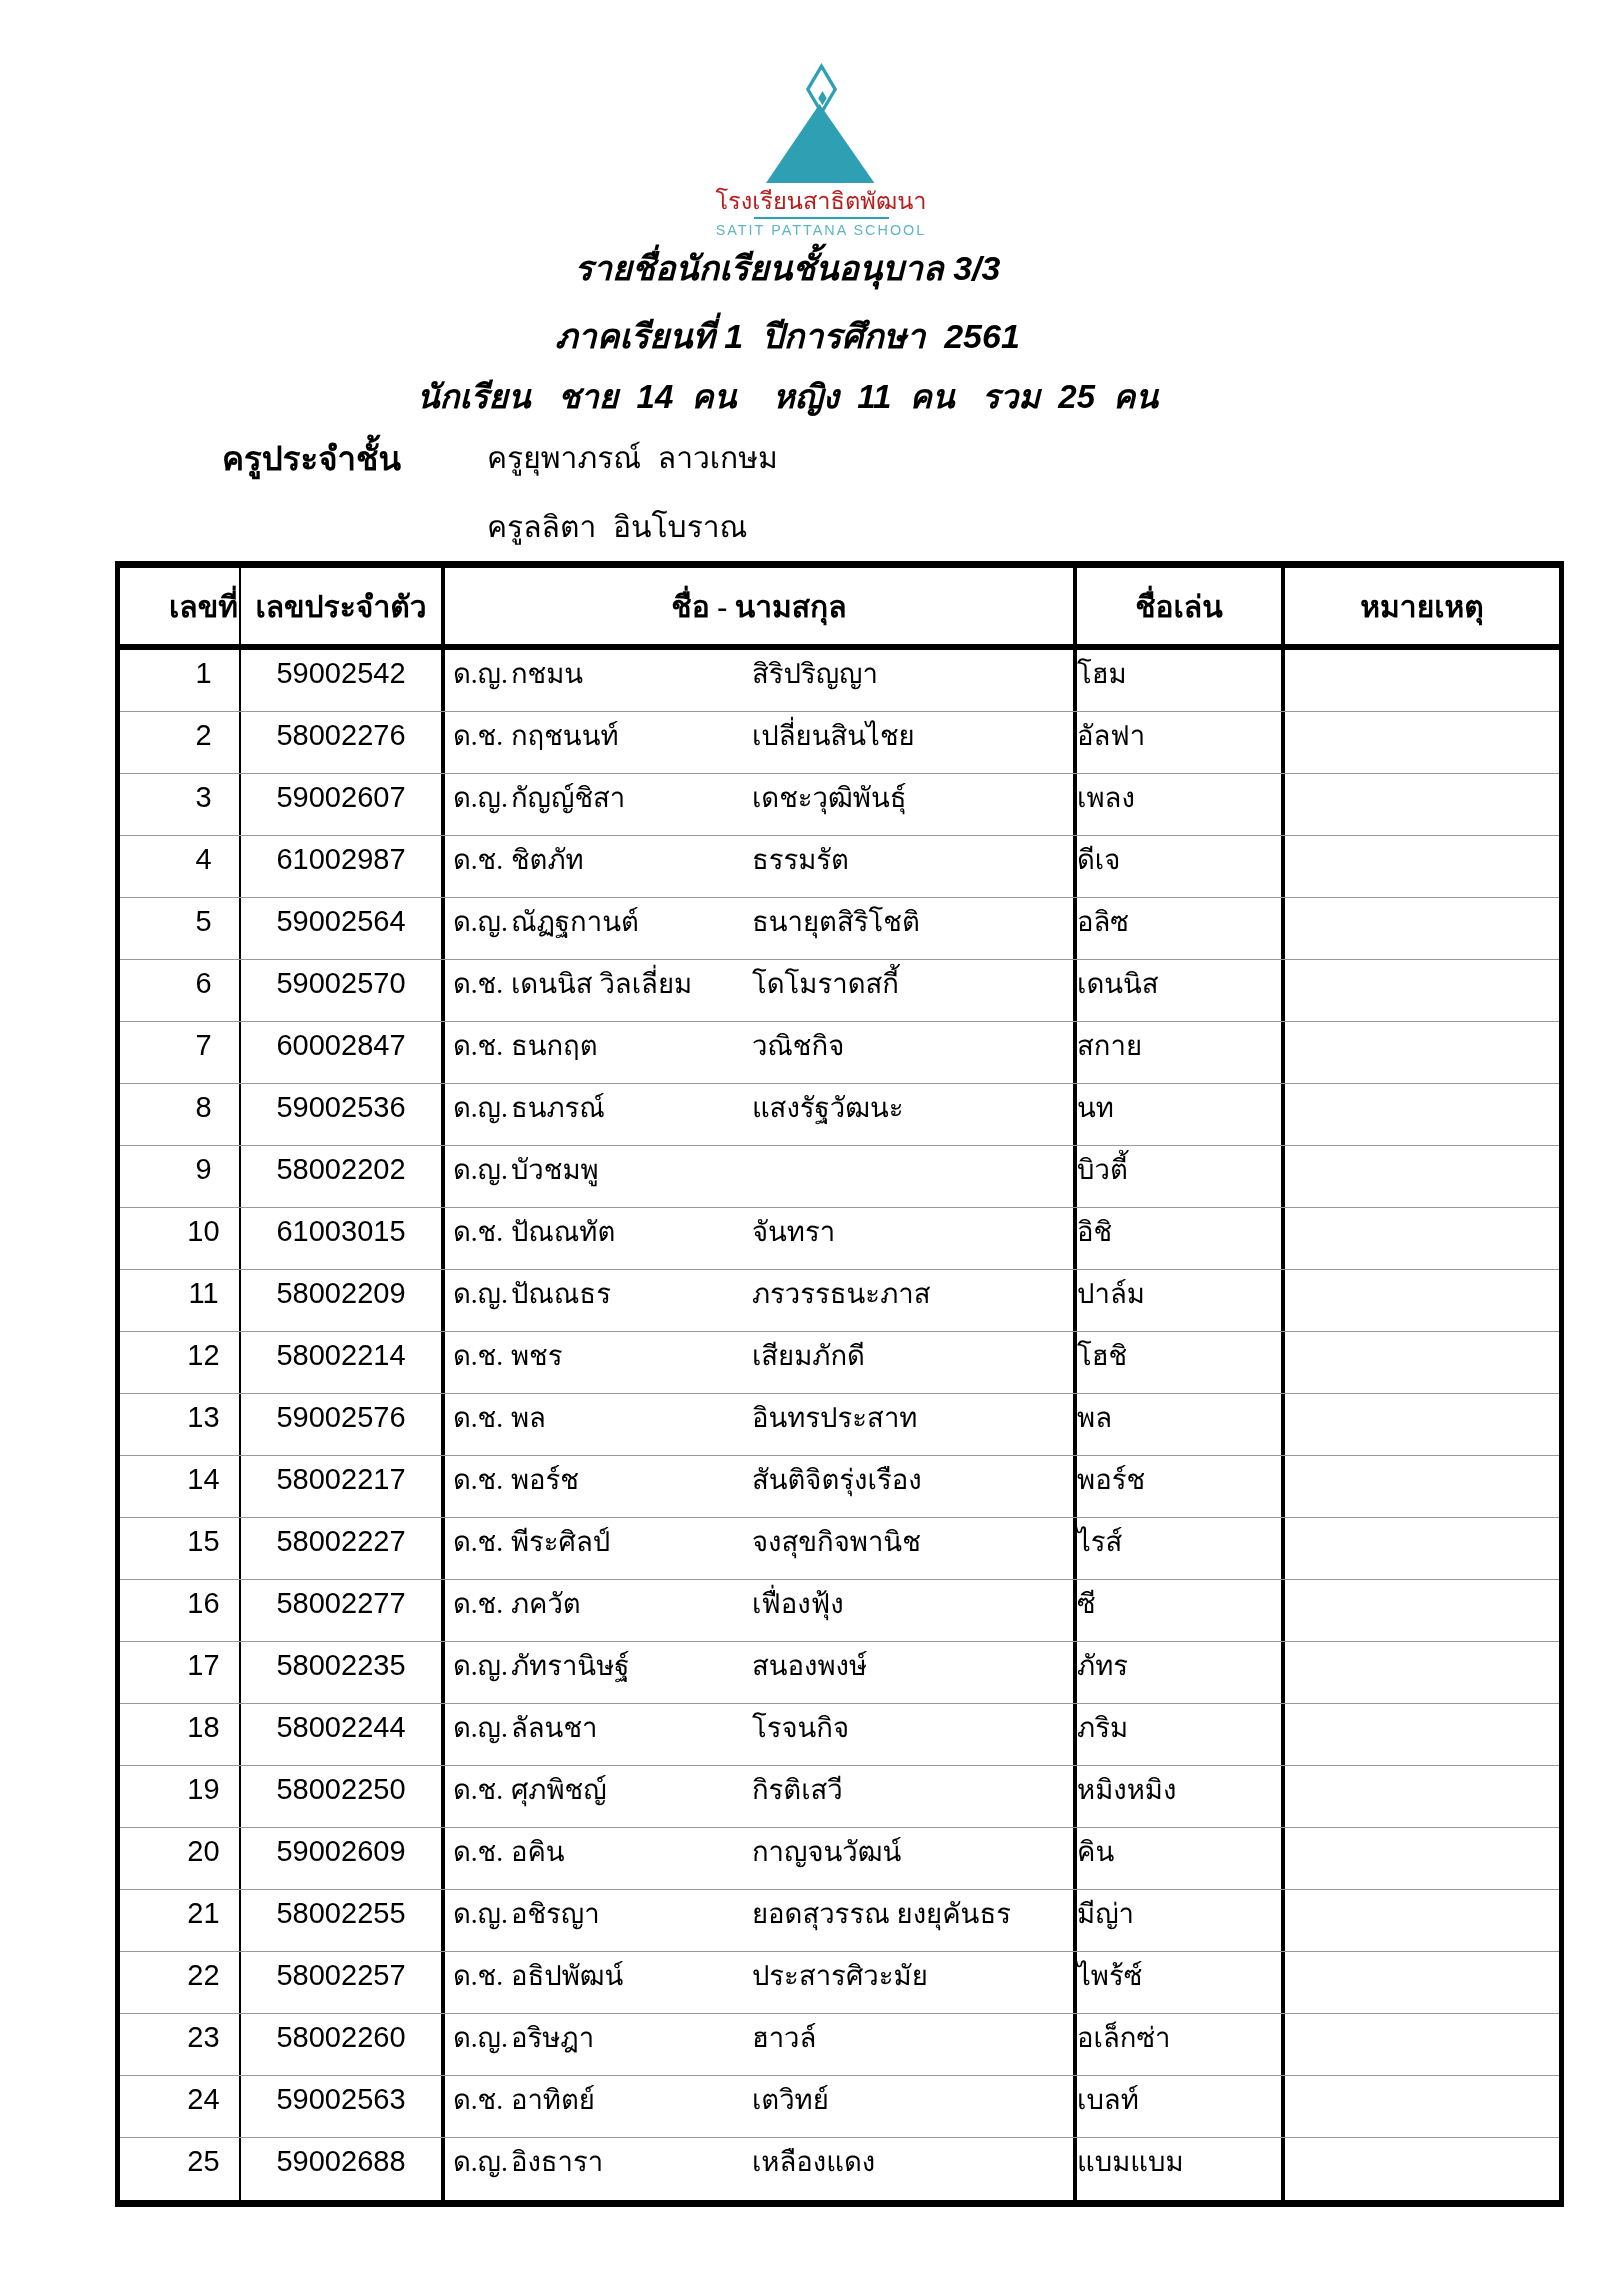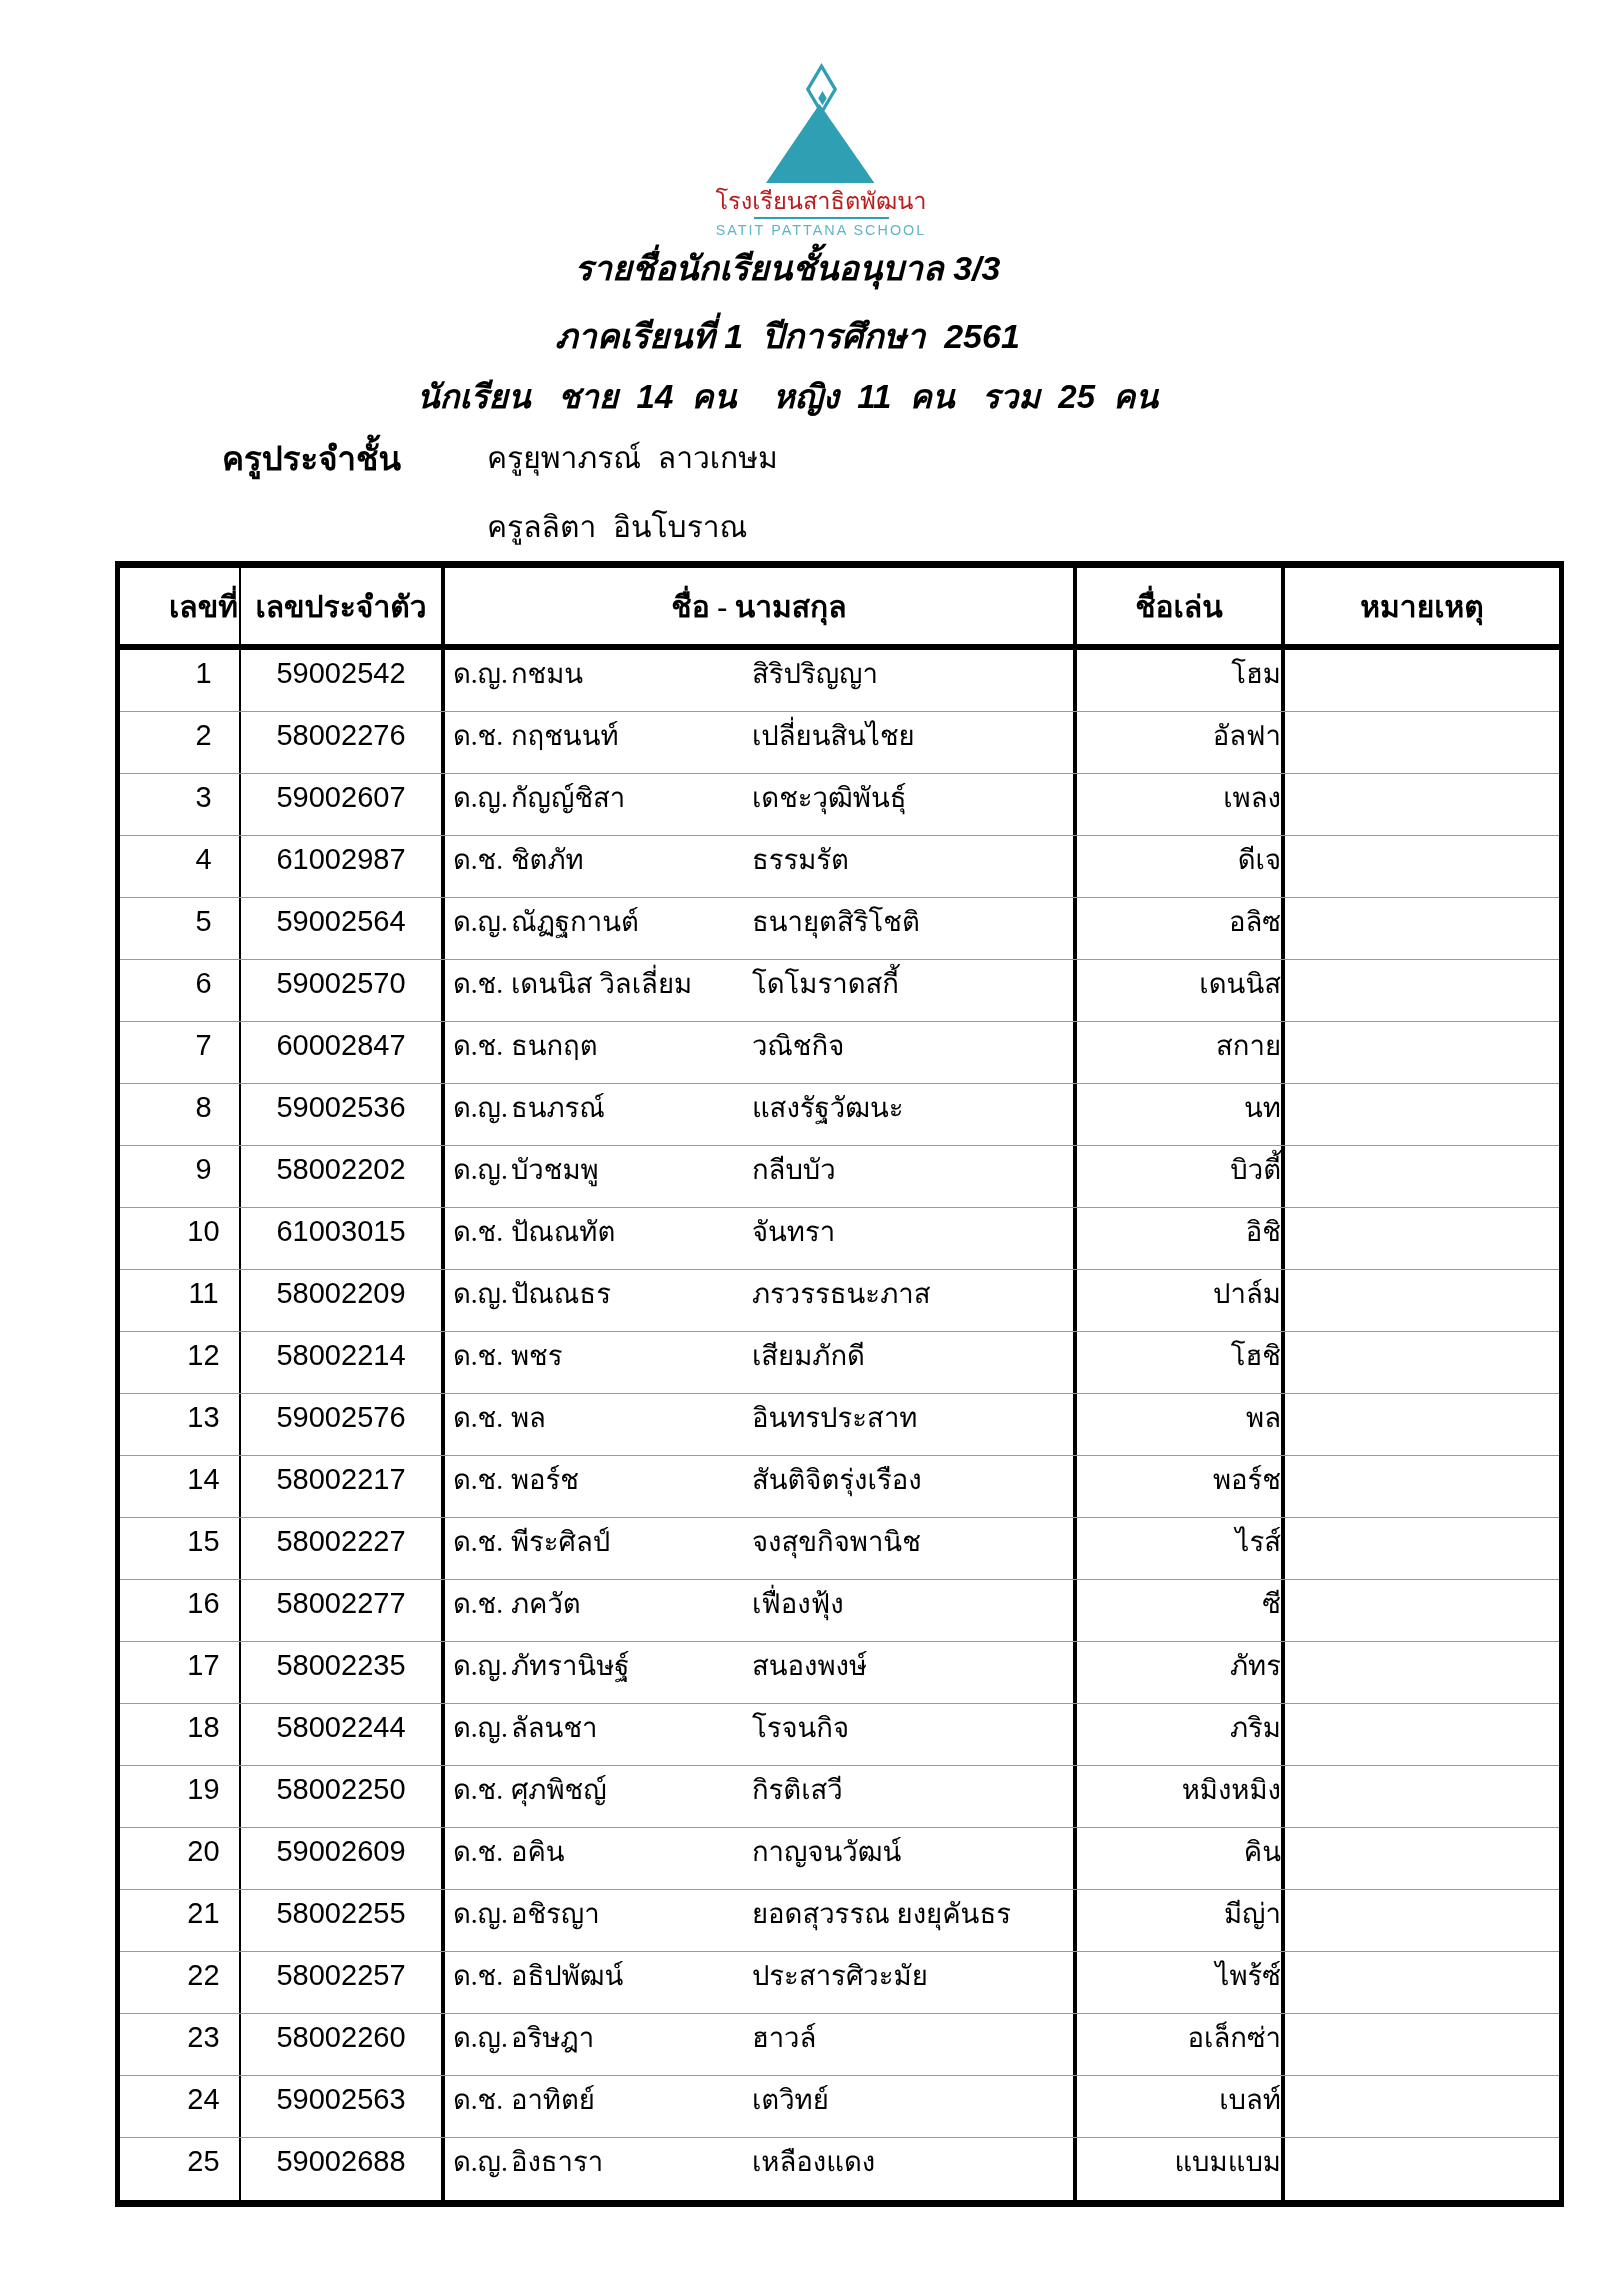--- a/index.html
+++ b/index.html
@@ -40,21 +40,21 @@
   .drow:last-child{border-bottom:none;}
   .cell{box-sizing:border-box;overflow:visible;}
   .b-thin{border-right:2px solid #000;padding-left:48px;}
   .b-thick{border-right:4.6px solid #000;}
   .hcell{display:flex;align-items:center;justify-content:center;
     font-weight:bold;font-size:30px;}
   .dc{padding-top:5.2px;font-size:27.5px;line-height:37px;}
   .num{text-align:center;font-size:29px;
     font-family:"Liberation Sans","DejaVu Sans",sans-serif;}
   .namecell{display:grid;grid-template-columns:58px 241px 1fr;padding-left:7.9px;}
-  .nick{text-align:right;padding-left:16px;}
+  .nick{text-align:left;}
 </style>
 </head>
 <body>
 
 <div class="logo-wrap">
   <svg class="logo-mark" width="111" height="122" viewBox="0 0 170 186" xmlns="http://www.w3.org/2000/svg">
     <polygon points="85,6 106,41.5 85,77 64,41.5" fill="none" stroke="#2f9fb4" stroke-width="5"></polygon>
     <polygon points="86.5,44 93,55 86.5,66 80,55" fill="#2f9fb4"></polygon>
     <polygon points="82,64 166,185 0,185" fill="#2f9fb4"></polygon>
   </svg>
@@ -175,21 +175,20 @@
     <div class="cell dc nick b-thick">นท</div>
     <div class="cell dc"></div>
   </div>
 
   <div class="drow">
     <div class="cell dc num b-thin">9</div>
     <div class="cell dc num b-thick">58002202</div>
     <div class="cell dc namecell b-thick">
       <span>ด.ญ.</span>
       <span>บัวชมพู</span>
-      <span>กลีบบัว</span>
     </div>
     <div class="cell dc nick b-thick">บิวตี้</div>
     <div class="cell dc"></div>
   </div>
 
   <div class="drow">
     <div class="cell dc num b-thin">10</div>
     <div class="cell dc num b-thick">61003015</div>
     <div class="cell dc namecell b-thick">
       <span>ด.ช.</span>

